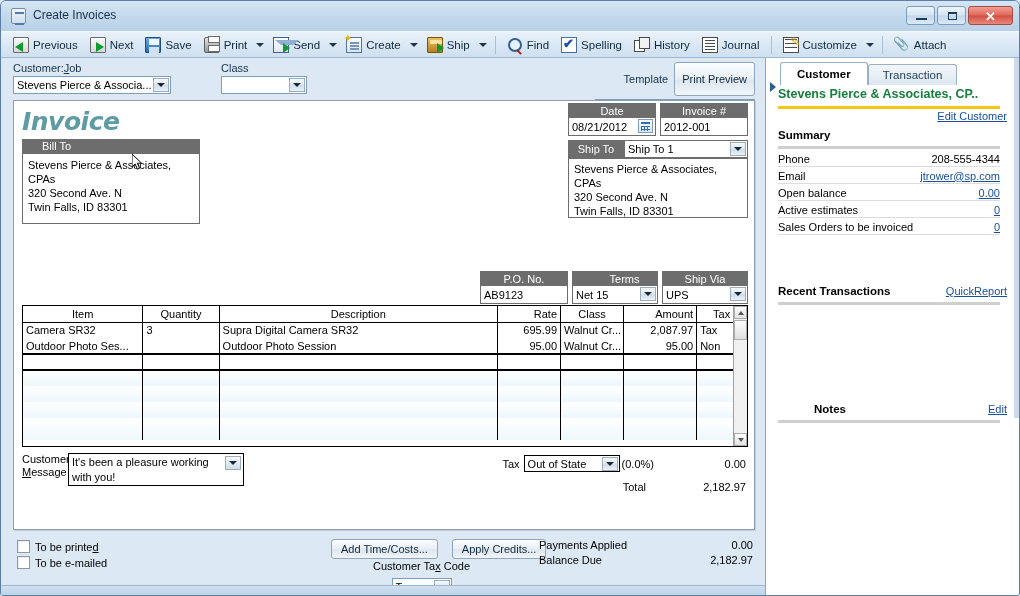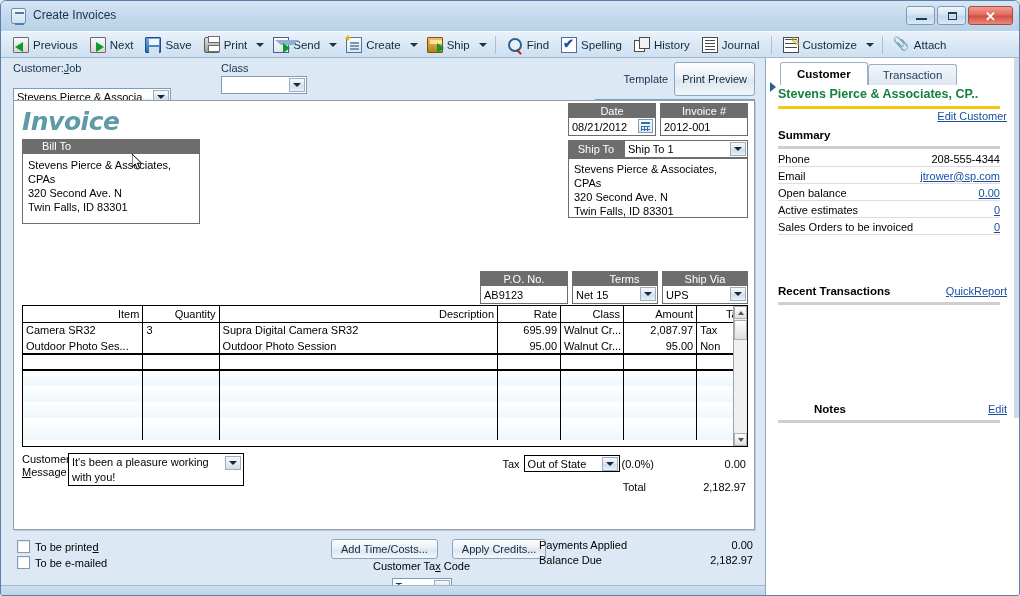--- a/index.html
+++ b/index.html
@@ -235,21 +235,21 @@
   }
   #potable { position: absolute; right: 6px; top: 170px; width: 268px; }
 
   
   #items {
     position: absolute; left: 8px; top: 204px; width: 726px; height: 142px;
     border: 1px solid #000; background: #fff;
   }
   table.grid { width: 100%; border-collapse: collapse; table-layout: fixed; font-size: 11px; }
   table.grid th {
-    font-weight: normal; text-align: right;
+    font-weight: normal; text-align: center;
     background: #fff; border-bottom: 1px solid #000; border-right: 1px solid #000;
     height: 16px; padding: 0 3px;
   }
   table.grid td {
     border-right: 1px solid #000; height: 16px; padding: 0 3px;
     background: #fff; overflow: hidden; white-space: nowrap;
   }
   table.grid td.num, table.grid th.num { text-align: right; }
   table.grid tr.blank td { background: linear-gradient(180deg,#ffffff,#eef7fb); }
   table.grid tr.selected td {
@@ -450,21 +450,21 @@
       <span>Attach</span>
     </div>
   </div>
 
   <div id="formarea">
 
     <div id="leftfields">
       <div style="display:flex; gap:50px;">
         <div style="width:158px;">
           <div class="fldlabel">Customer:<span class="lbl-u">J</span>ob</div>
-          <div class="combo" style="width:158px; margin-top:14px;">
+          <div class="combo" style="width:158px; margin-top:2px;">
             <span>Stevens Pierce &amp; Associa...</span>
             <span class="cbtn"></span>
           </div>
         </div>
         <div style="width:86px;">
           <div class="fldlabel">Class</div>
           <div class="combo" style="width:86px; margin-top:2px;">
             <span></span>
             <span class="cbtn"></span>
           </div>

